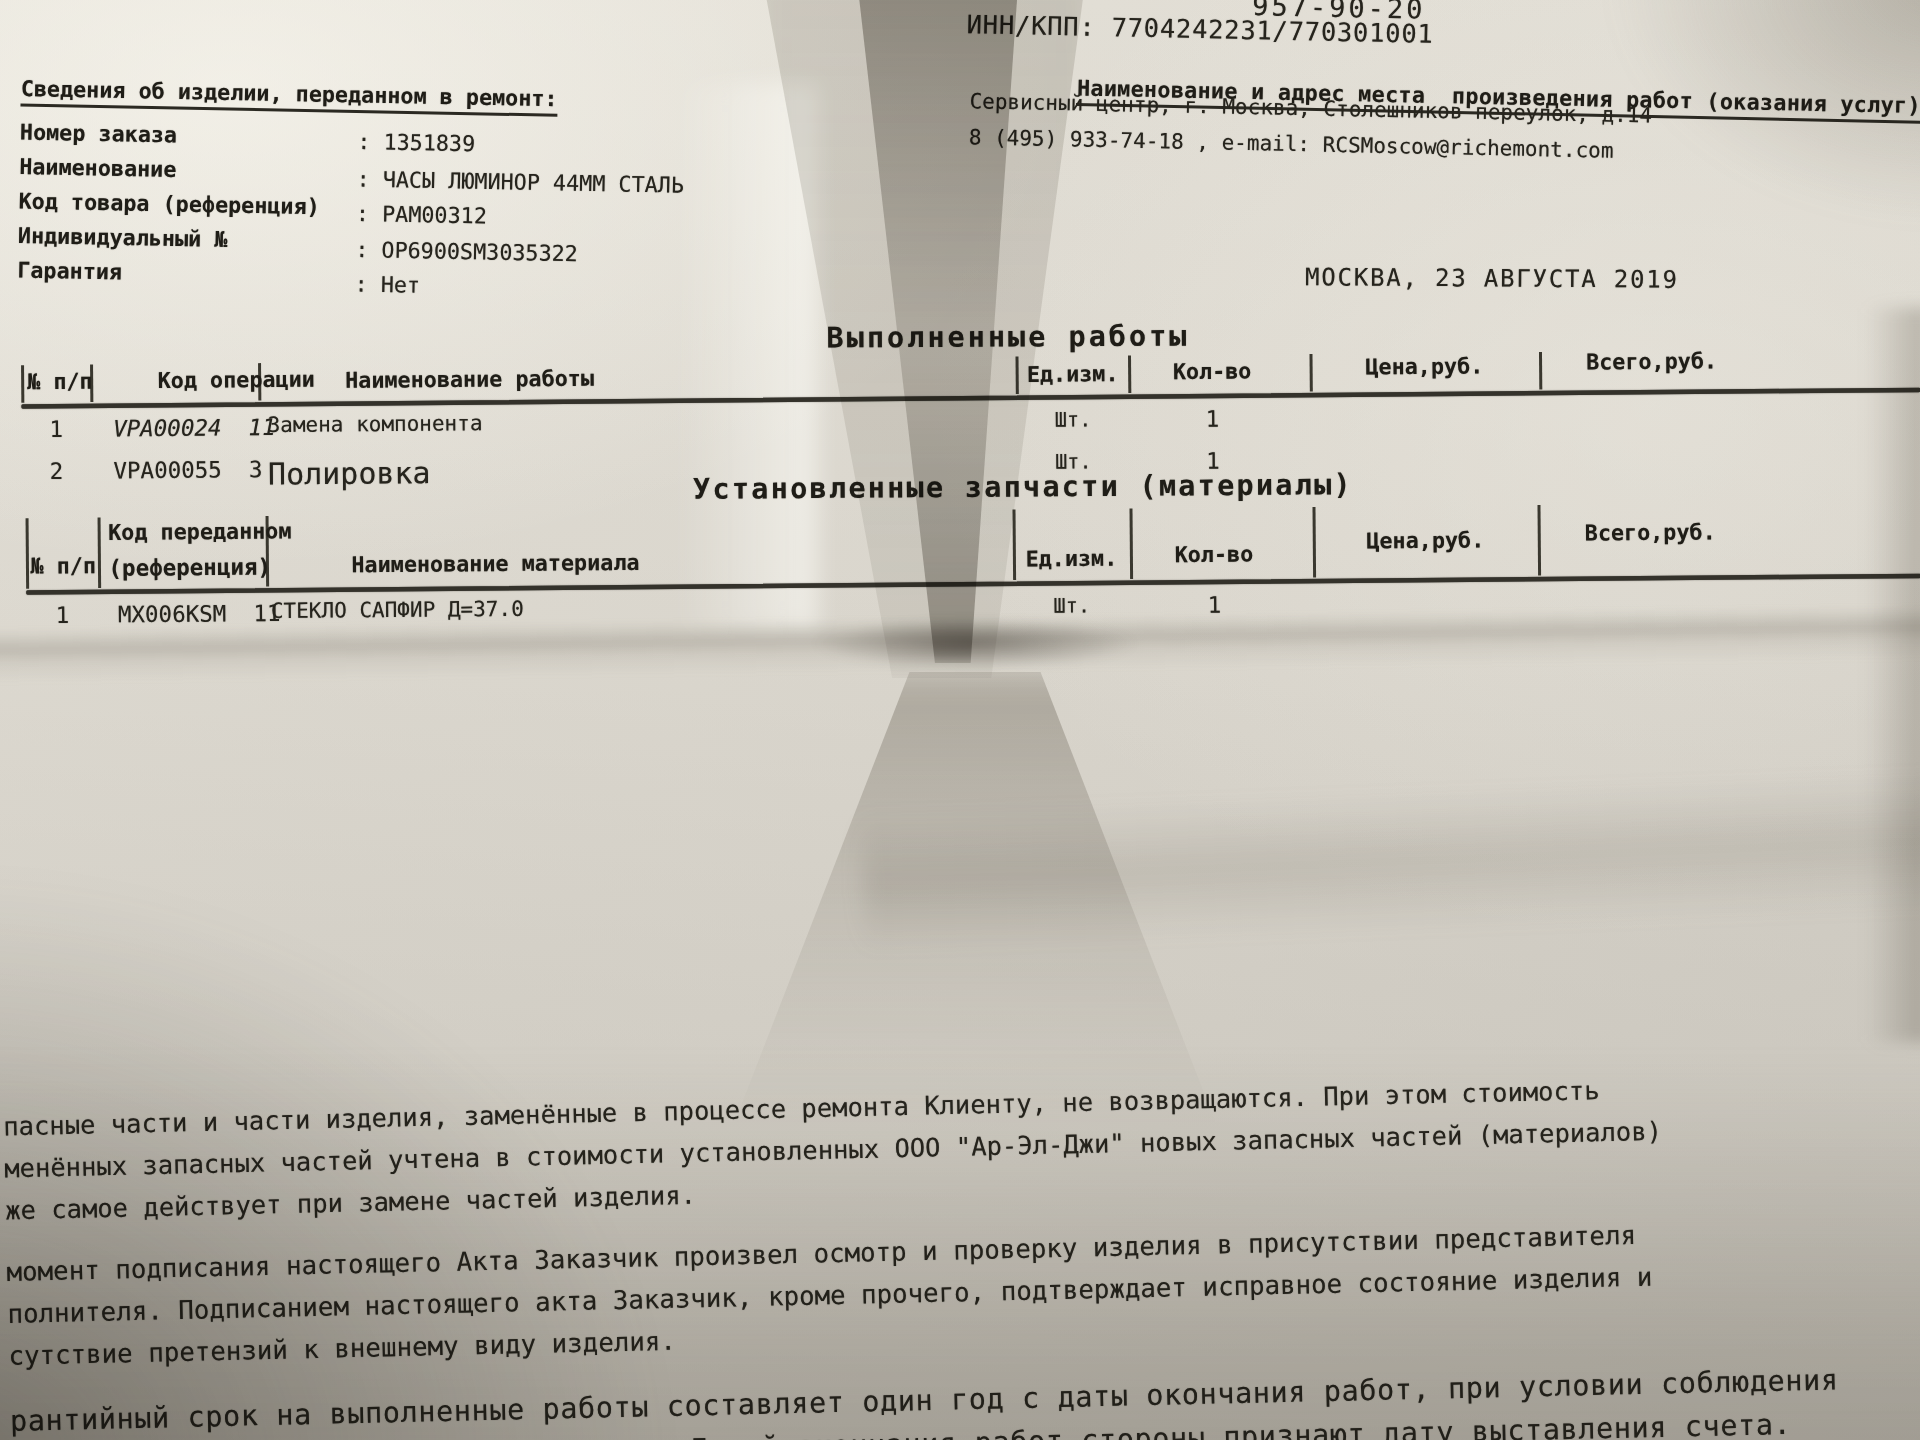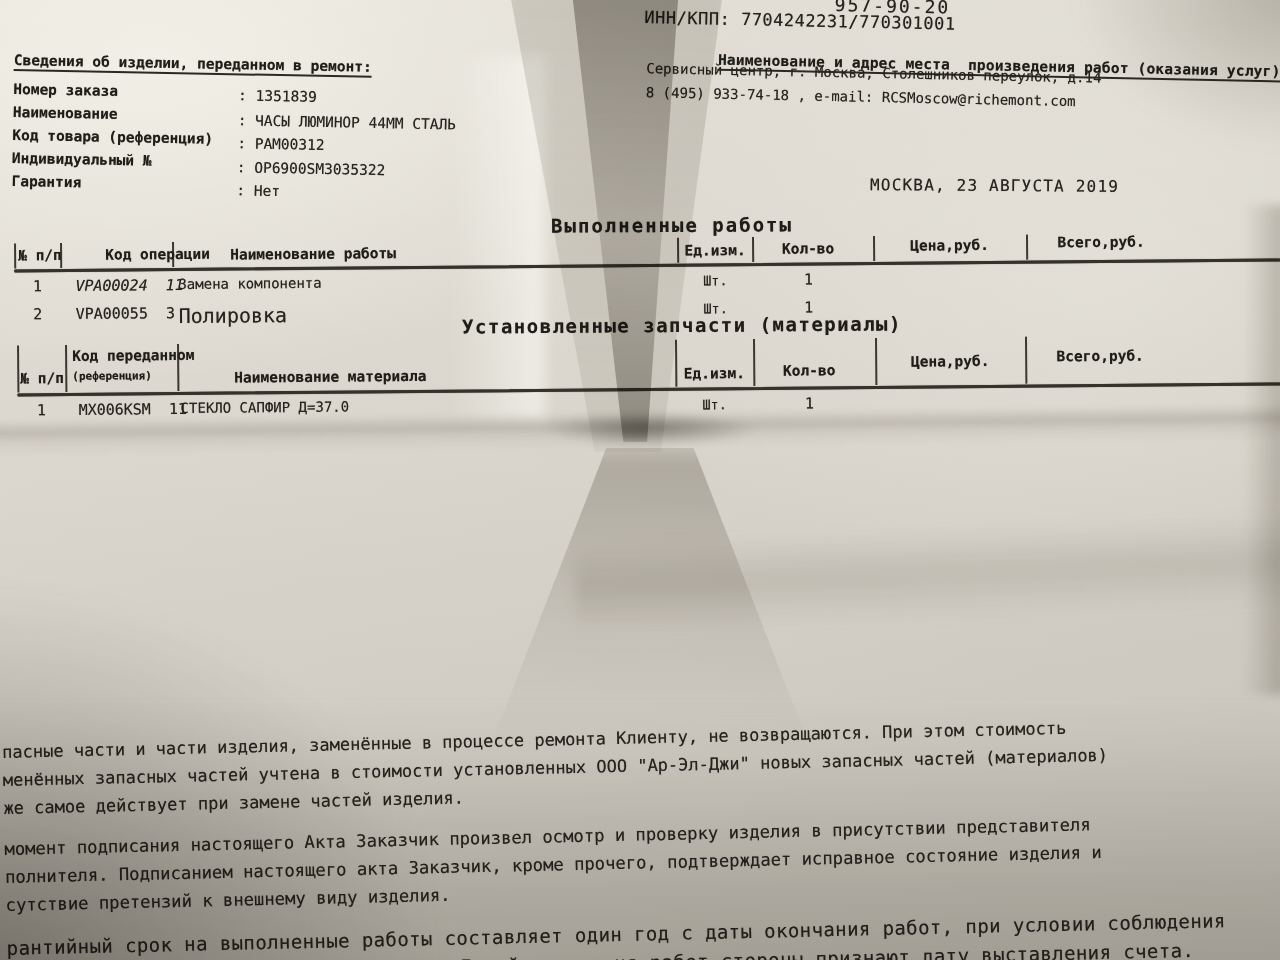--- a/index.html
+++ b/index.html
@@ -133,21 +133,21 @@
     <div class="block" style="left:0;top:340px;width:1280px;height:78px;transform:rotate(-0.5deg);transform-origin:50% 0;">
       <div class="tick" style="left:17px;top:0;height:47px;"></div>
       <div class="tick" style="left:65px;top:0;height:47px;"></div>
       <div class="tick" style="left:177px;top:0;height:47px;"></div>
       <div class="tick" style="left:675px;top:0;height:47px;"></div>
       <div class="tick" style="left:753px;top:0;height:47px;"></div>
       <div class="tick" style="left:875px;top:0;height:47px;"></div>
       <div class="tick" style="left:1025px;top:0;height:47px;"></div>
 
       <div class="txt b" style="left:72px;top:3px;font-size:14.5px;">Код переданном</div>
-      <div class="txt b" style="left:72px;top:25px;font-size:11px;">(референция)</div>
+      <div class="txt b" style="left:72px;top:25px;font-size:15px;">(референция)</div>
       <div class="txt b" style="left:20px;top:25px;font-size:14.5px;">№ п/п</div>
       <div class="txt b" style="left:234px;top:26px;font-size:14.5px;">Наименование материала</div>
       <div class="txt b ctr" style="left:675px;top:26px;width:78px;font-size:14.5px;">Ед.изм.</div>
       <div class="txt b ctr" style="left:753px;top:24px;width:112px;font-size:14.5px;">Кол-во</div>
       <div class="txt b ctr" style="left:875px;top:16px;width:150px;font-size:14.5px;">Цена,руб.</div>
       <div class="txt b ctr" style="left:1025px;top:12px;width:150px;font-size:14.5px;">Всего,руб.</div>
 
       <div class="rule" style="left:17px;top:48px;width:1263px;height:3px;"></div>
 
       <div class="txt ctr" style="left:17px;top:56px;width:48px;font-size:15px;">1</div>

